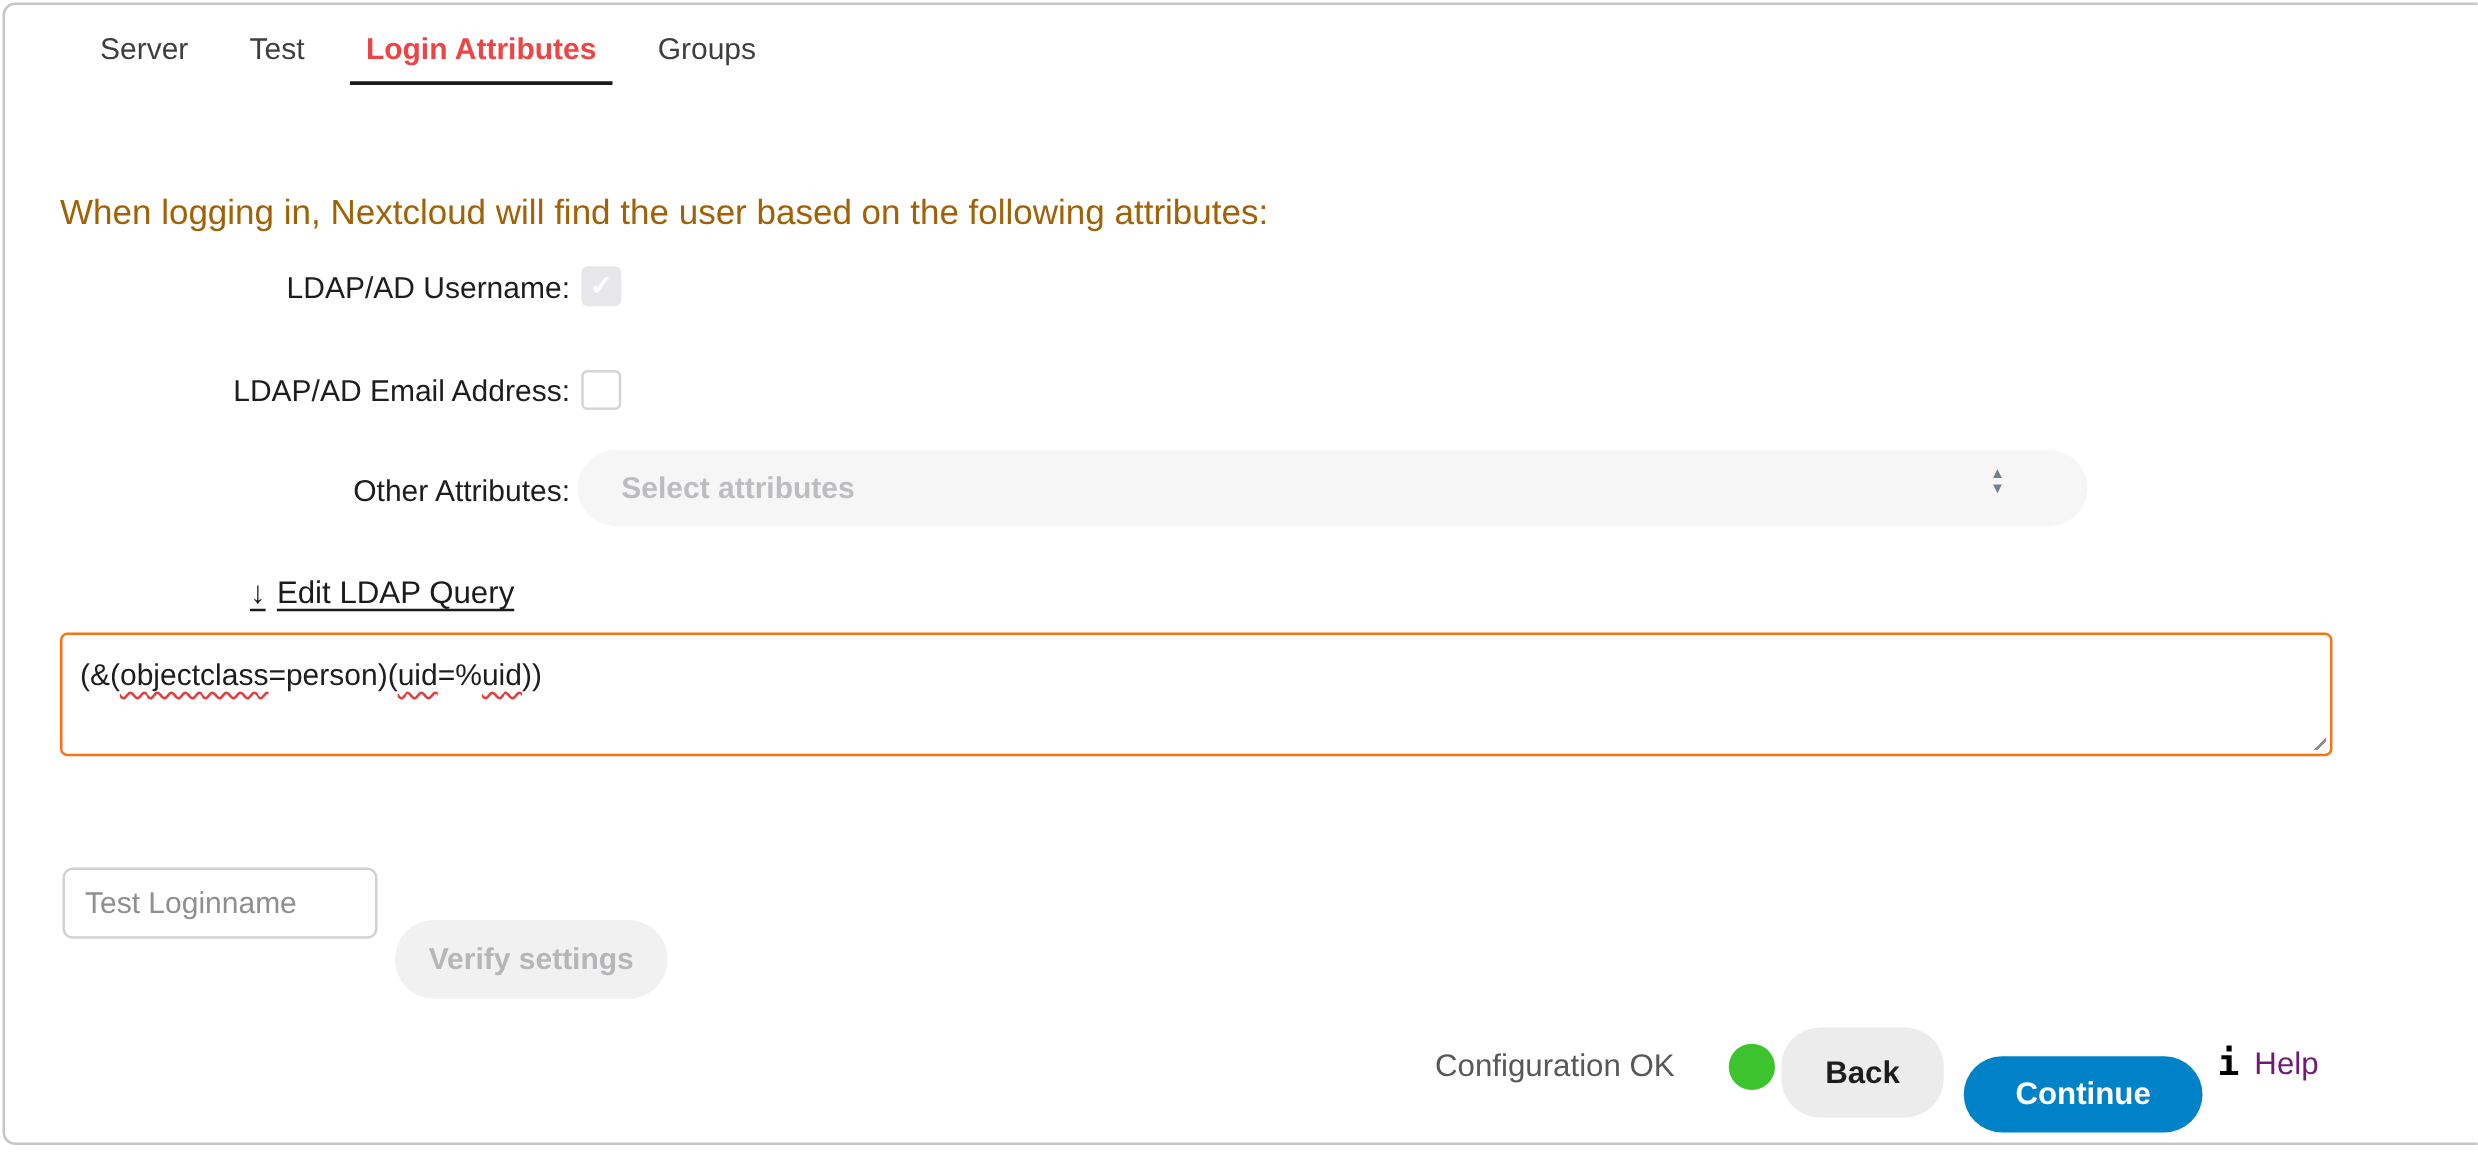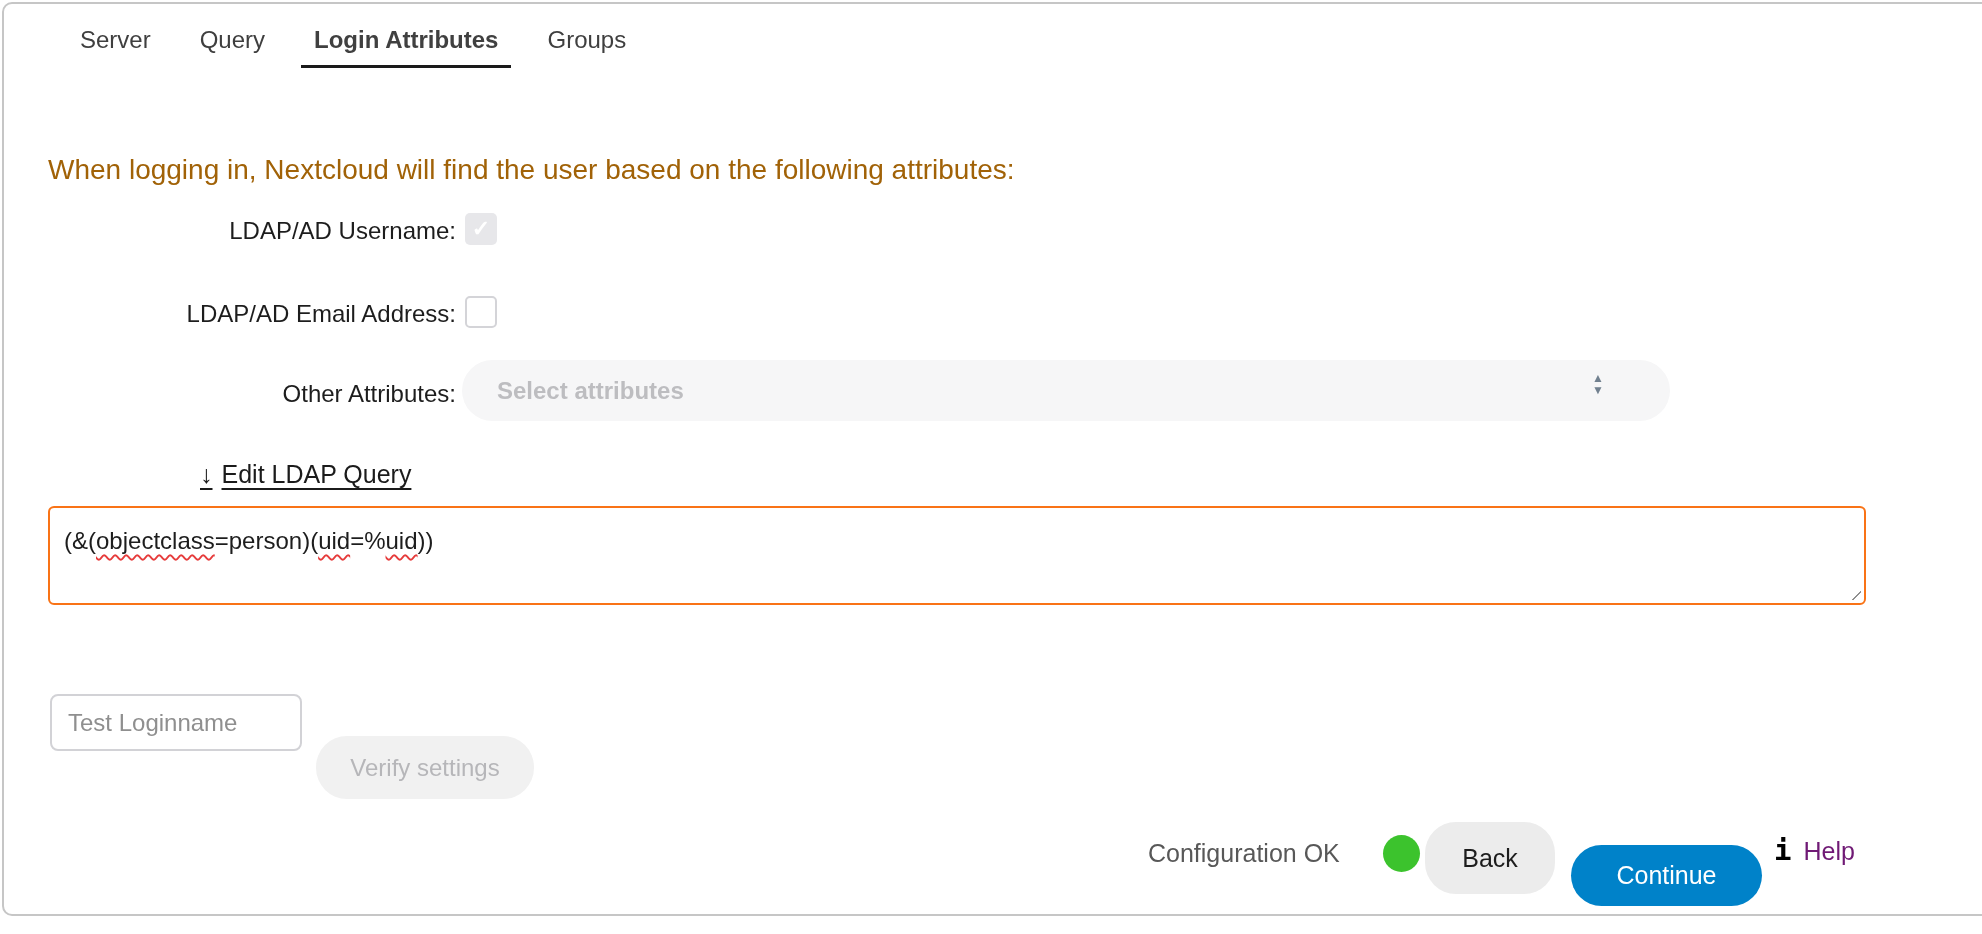--- a/index.html
+++ b/index.html
@@ -21,21 +21,21 @@
   .tabs {
     position: absolute; left: 36px; top: 20px;
     display: flex; gap: 49px; align-items: flex-start; margin-left: 40px;
   }
   .tab {
     font-size: 24px; line-height: 32px; color: #3f3f3f;
     cursor: pointer; background: none; border: none;
     font-family: inherit;
   }
   .tab.active {
-    font-weight: bold; color: #404040;
+    font-weight: bold; color: #ef4444;
     padding: 0 13px 9px 13px; margin: 0 -13px;
     border-bottom: 3px solid #1a1a1a;
   }
   
   .intro {
     position: absolute; left: 44px; top: 150px;
     font-size: 28px; line-height: 32px; color: #a16207;
   }
   
   .form-label {
@@ -95,21 +95,21 @@
   .test-input {
     position: absolute; left: 46px; top: 690px;
     width: 252px; height: 57px;
     border: 2px solid #d2d2d6; border-radius: 8px;
     padding: 0 16px; font-size: 24px; color: #333;
     font-family: inherit; outline: none;
   }
   .test-input::placeholder { color: #8f8f8f; opacity: 1; }
   .btn {
     border: none; border-radius: 31px;
-    font-family: inherit; font-weight: normal;
+    font-family: inherit; font-weight: bold;
     display: flex; align-items: center; justify-content: center;
   }
   .btn-verify {
     position: absolute; left: 312px; top: 732px;
     width: 218px; height: 63px;
     background: #f1f1f1; color: #b6b6b9; font-size: 24px;
     cursor: default;
   }
   
   .status-text {
@@ -143,21 +143,21 @@
   }
   .help-text { font-size: 25px; line-height: 42px; color: #701a75; }
 </style>
 </head>
 <body>
 
 <div class="card">
 
   <nav class="tabs">
     <button class="tab">Server</button>
-    <button class="tab">Query</button>
+    <button class="tab">Test</button>
     <button class="tab active">Login Attributes</button>
     <button class="tab">Groups</button>
   </nav>
 
   <div class="intro">When logging in, Nextcloud will find the user based on the following attributes:</div>
 
   <div class="form-label" style="top:211px;">LDAP/AD Username:</div>
   <div class="cb checked-disabled" style="top:209px;">
     <span class="check">✓</span>
   </div>

